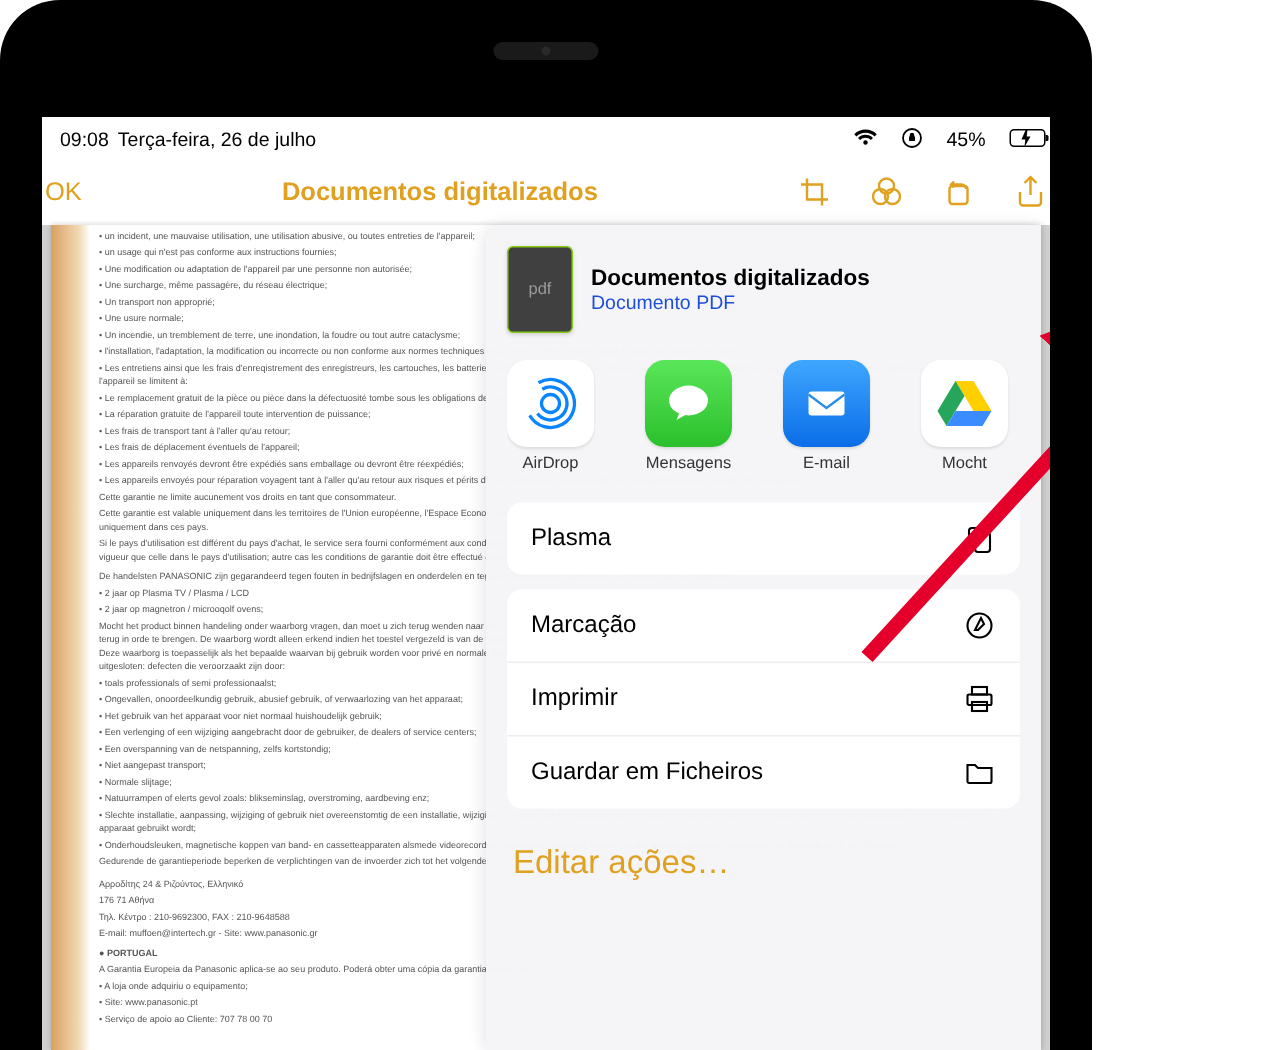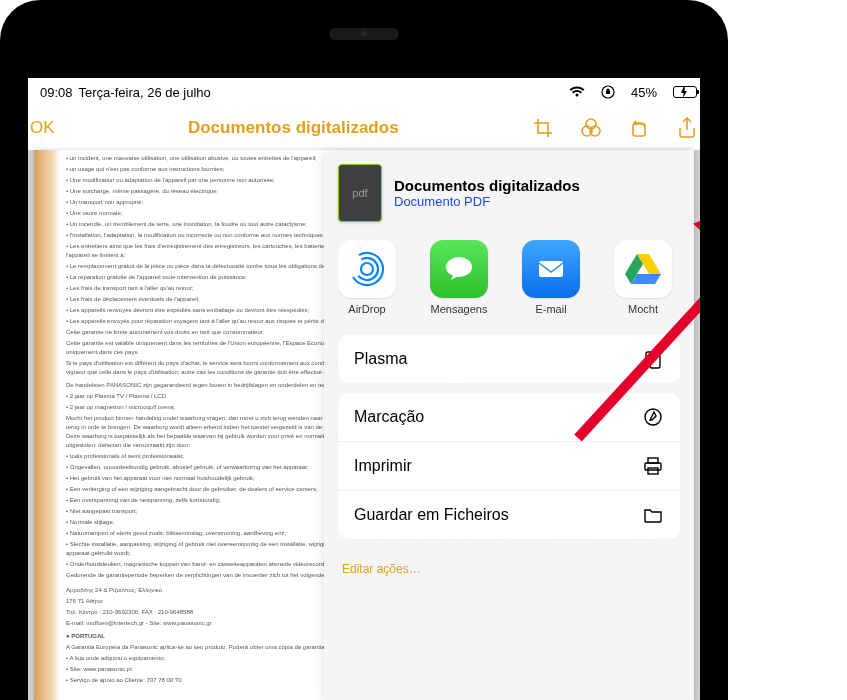--- a/index.html
+++ b/index.html
@@ -94,21 +94,21 @@
     background:#fff; border-radius:10px; overflow:hidden; margin-bottom:10px;
   }
   .action-item {
     display:flex; justify-content:space-between; align-items:center;
     padding: 13px 16px; font-size:16px; color:#000; cursor:pointer;
     border-bottom:1px solid #eee;
   }
   .action-item:last-child { border-bottom:none; }
   .action-icon { width:22px; height:22px; display:flex; align-items:center; justify-content:center; color:#333;}
   .edit-actions {
-    padding: 13px 4px; font-size:12px; color:#e0a020; cursor:pointer;
+    padding: 13px 4px; font-size:22px; color:#e0a020; cursor:pointer;
   }
   
   .arrow-annot {
     position:absolute; pointer-events:none;
     top: 100px; left: 500px; width: 320px; height: 280px;
   }
   .dots-indicator {
     position:absolute; top: 86px; left:50%; transform:translateX(-50%);
     display:flex; gap:6px;
   }

